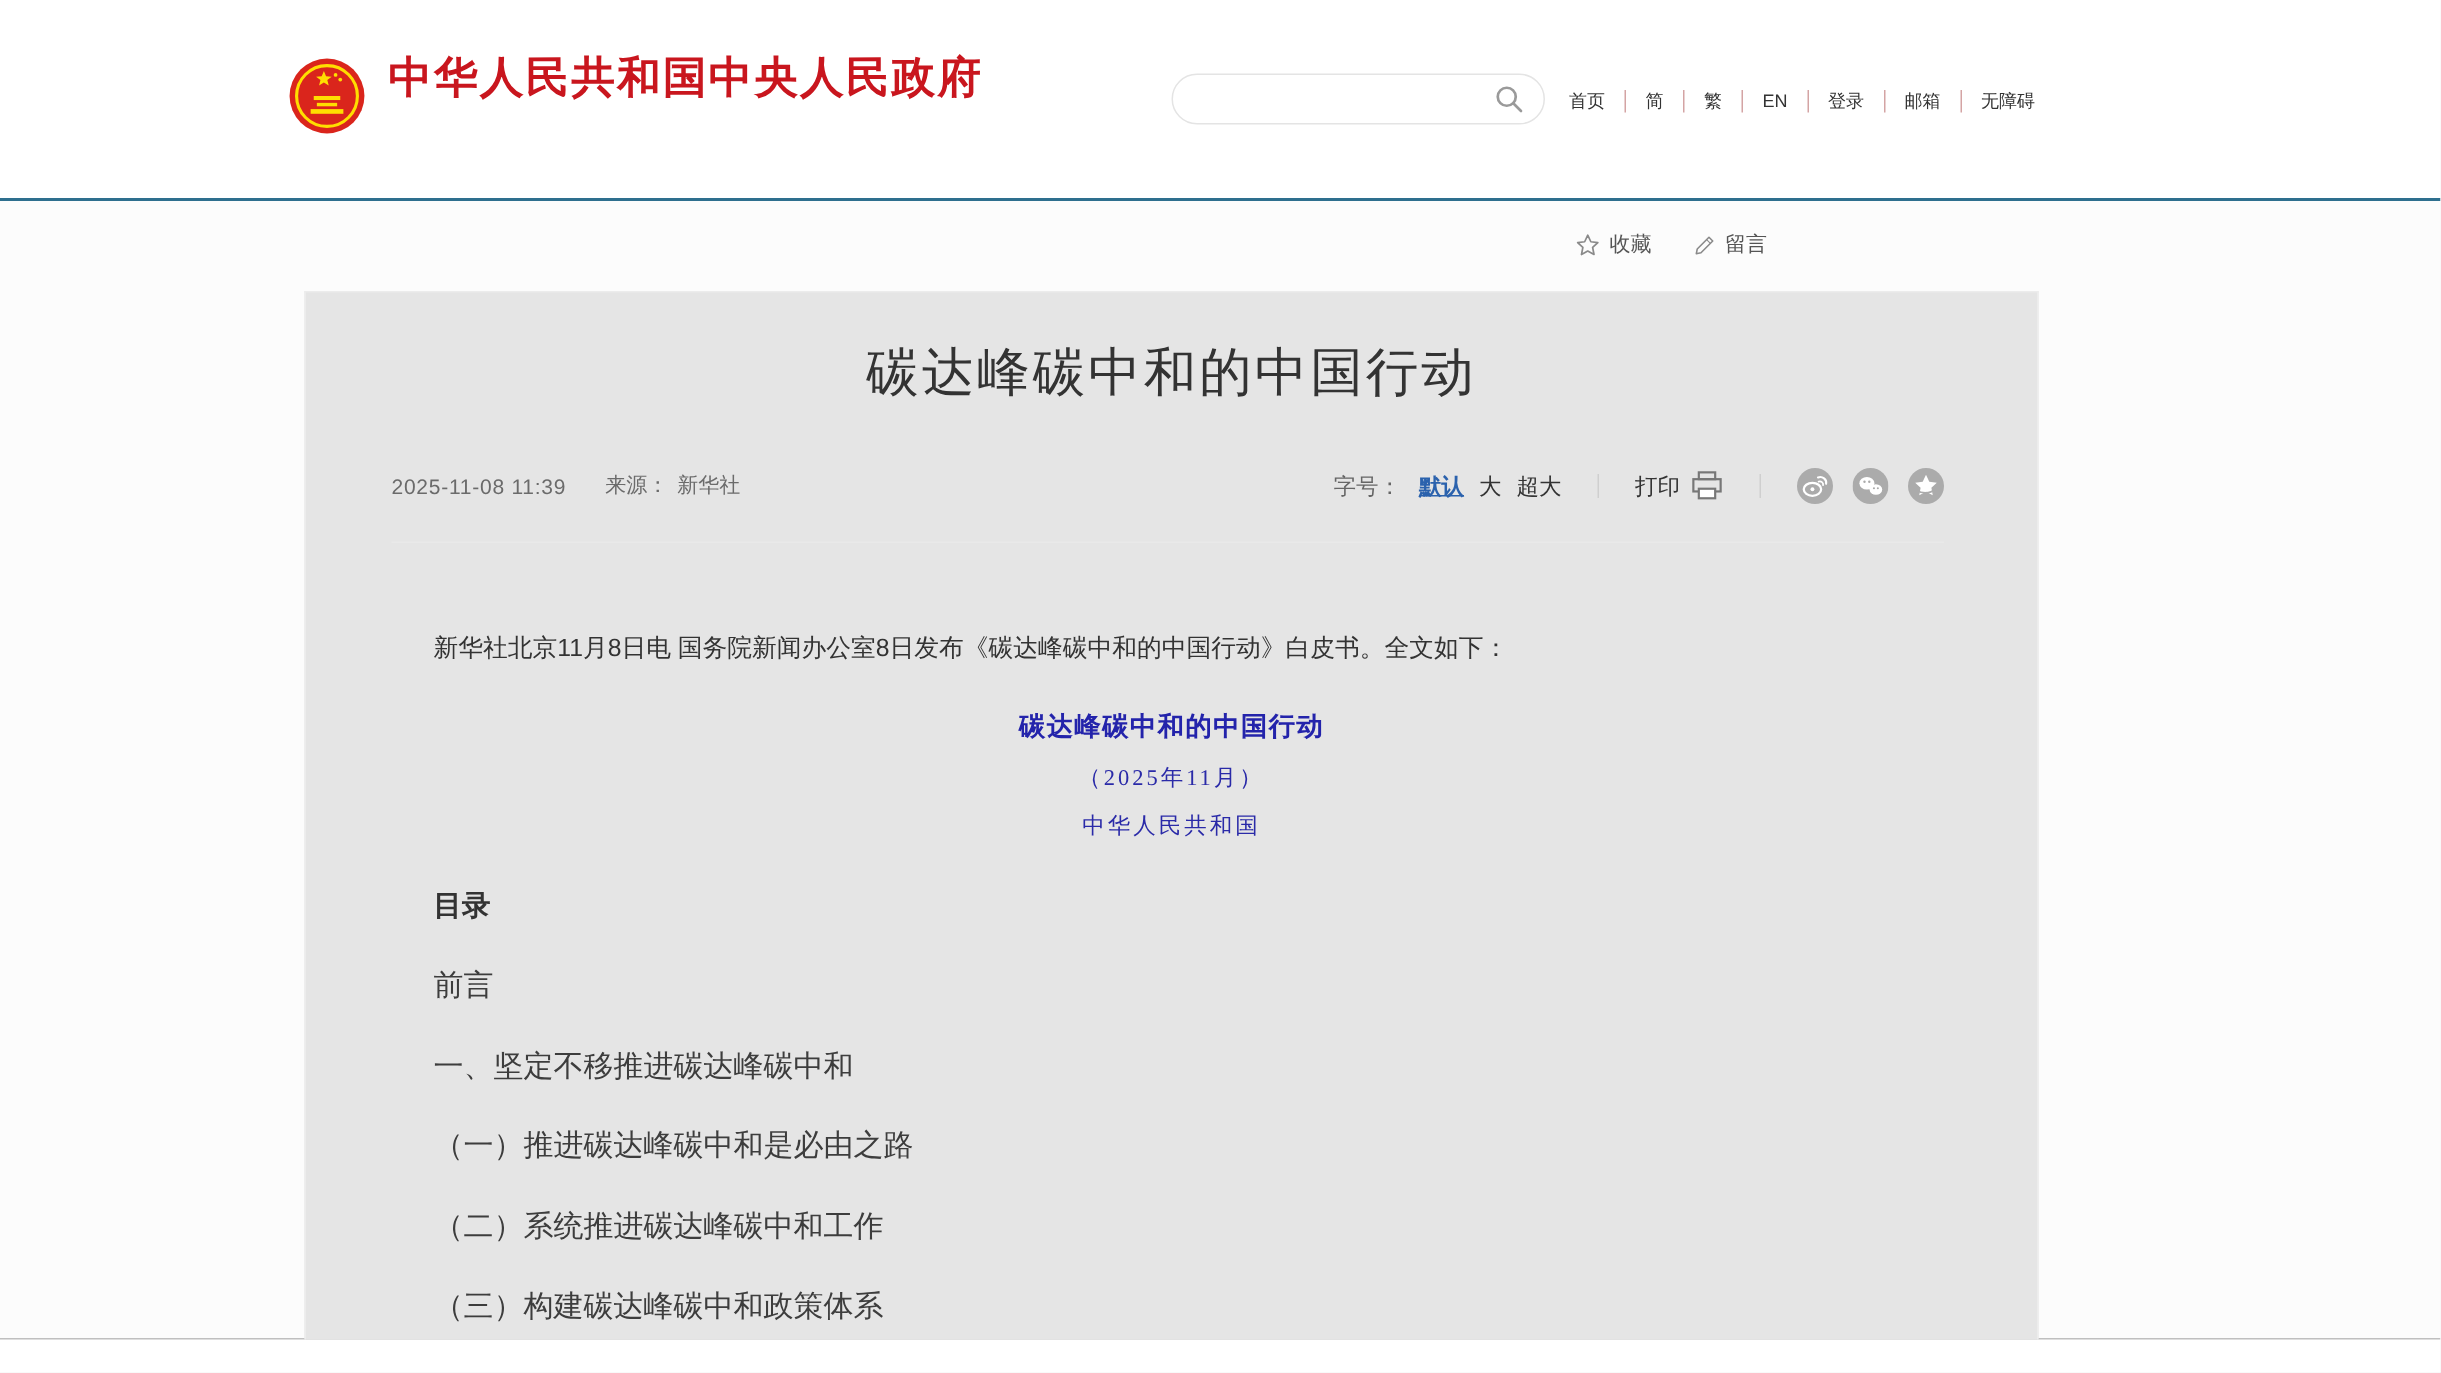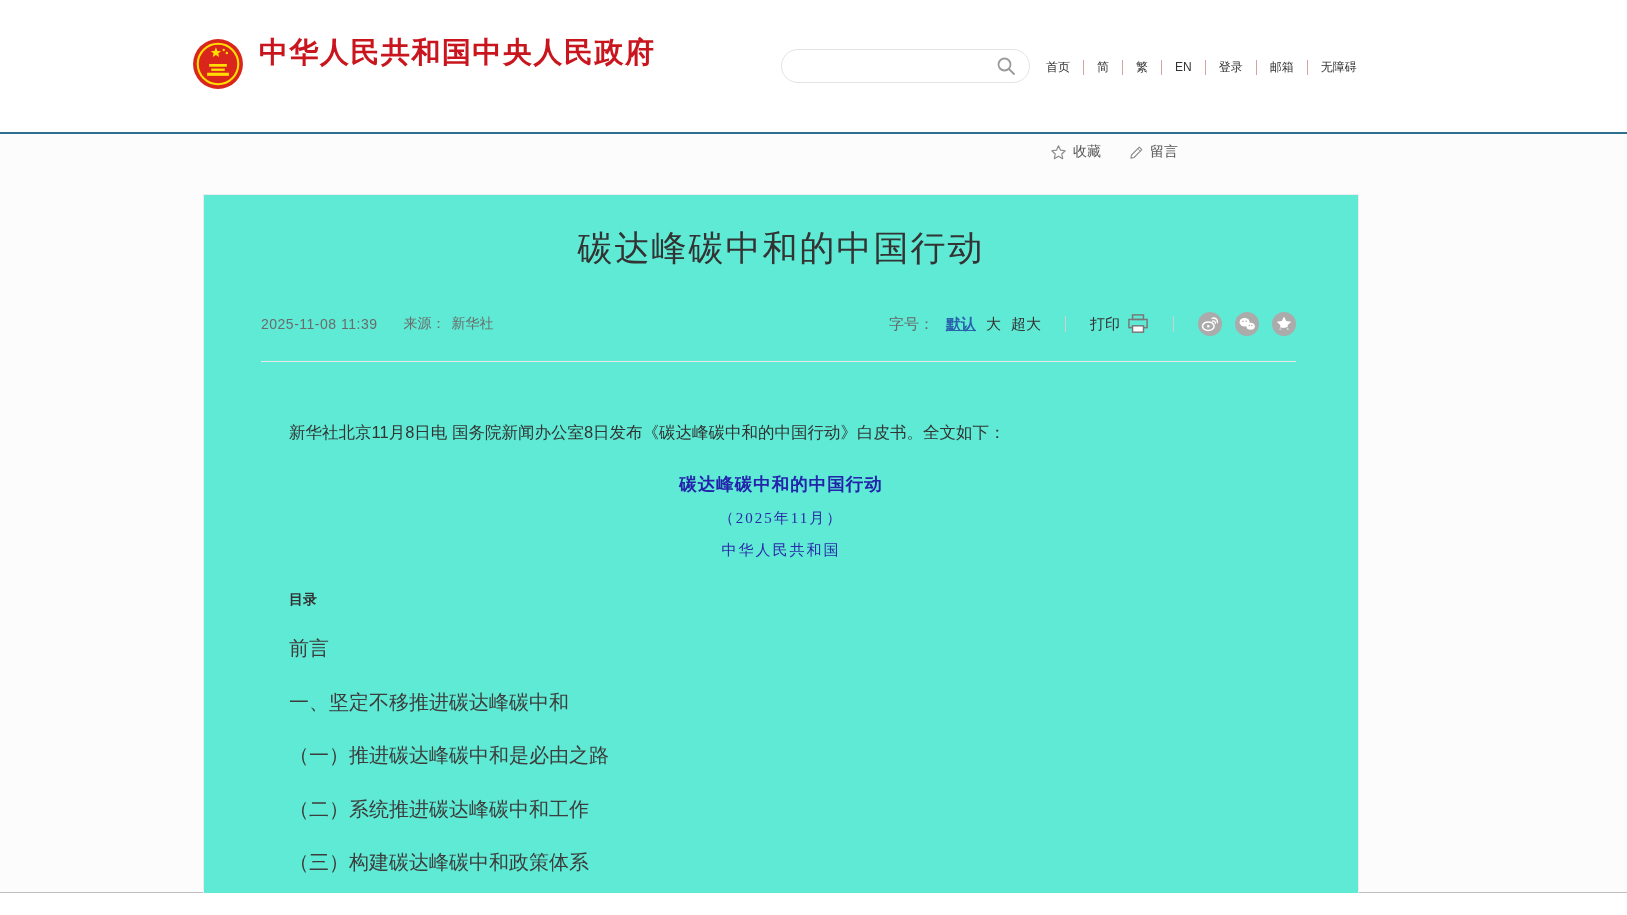--- a/index.html
+++ b/index.html
@@ -23,25 +23,25 @@
 
   .top-nav { position:absolute; left:1046px; top:55px; display:flex; align-items:center; height:24px; }
   .top-nav a { font-size:12px; color:#333; text-decoration:none; white-space:nowrap; cursor:pointer; }
   .nav-sep { width:1px; height:15px; background:#b05a5a; opacity:.55; margin:0 13px; }
 
   .teal-line { height:2px; background:#2e6f8e; }
 
   
   .main-area { position:relative; height:759px; background:#fcfcfc; border-bottom:1px solid #bfbfbf; }
 
-  .page-actions { position:absolute; left:1050px; top:9px; display:flex; align-items:center; gap:28px; }
+  .page-actions { position:absolute; left:1050px; top:20px; display:flex; align-items:center; gap:28px; }
   .page-actions .act { display:flex; align-items:center; gap:6px; font-size:14px; color:#555; cursor:pointer; }
 
   .card { position:absolute; left:203px; top:60px; width:1156px; height:699px;
-          background:#5eead4; border:1px solid #ececec; border-bottom:none; overflow:hidden; }
+          background:#e5e5e5; border:1px solid #ececec; border-bottom:none; overflow:hidden; }
 
   .article-title { margin-top:30px; text-align:center; font-size:35px; font-weight:400;
                    color:#333; letter-spacing:2px; }
 
   .meta-row { margin:40px 62px 0 57px; display:flex; justify-content:space-between; align-items:center;
               padding-bottom:25px; border-bottom:1px solid #e9e9e9; }
   .meta-left { display:flex; align-items:center; font-size:14px; color:#6b6b6b; }
   .meta-date { margin-right:26px; letter-spacing:.5px; }
   .meta-src-label { margin-right:6px; }
   .meta-right { display:flex; align-items:center; font-size:15px; color:#666; }
@@ -52,21 +52,21 @@
   .share-group { display:flex; align-items:center; gap:13px; }
   .share-circle { width:24px; height:24px; cursor:pointer; }
 
   .lead-p { margin:58px 85px 0; font-size:16.5px; color:#333; line-height:1.5; }
 
   .doc-title { margin-top:27px; text-align:center; font-size:17.5px; font-weight:bold;
                color:#2323ab; letter-spacing:1px; }
   .doc-sub { text-align:center; font-size:15px; color:#2a2aa8;
              font-family:"Liberation Serif", serif; margin-top:13px; letter-spacing:2px; }
 
-  .toc-heading { margin:31px 85px 0; font-size:14px; font-weight:bold; color:#333; }
+  .toc-heading { margin:31px 85px 0; font-size:19px; font-weight:bold; color:#333; }
   .toc-item { margin:26.5px 85px 0; font-size:20px; color:#3d3d3d; }
 </style>
 </head>
 <body>
 
 <div class="top-header">
 
   <div class="logo-link">
     <svg class="emblem" viewBox="0 0 50 50">
       <circle cx="25" cy="25" r="24" fill="#da251c"></circle>

